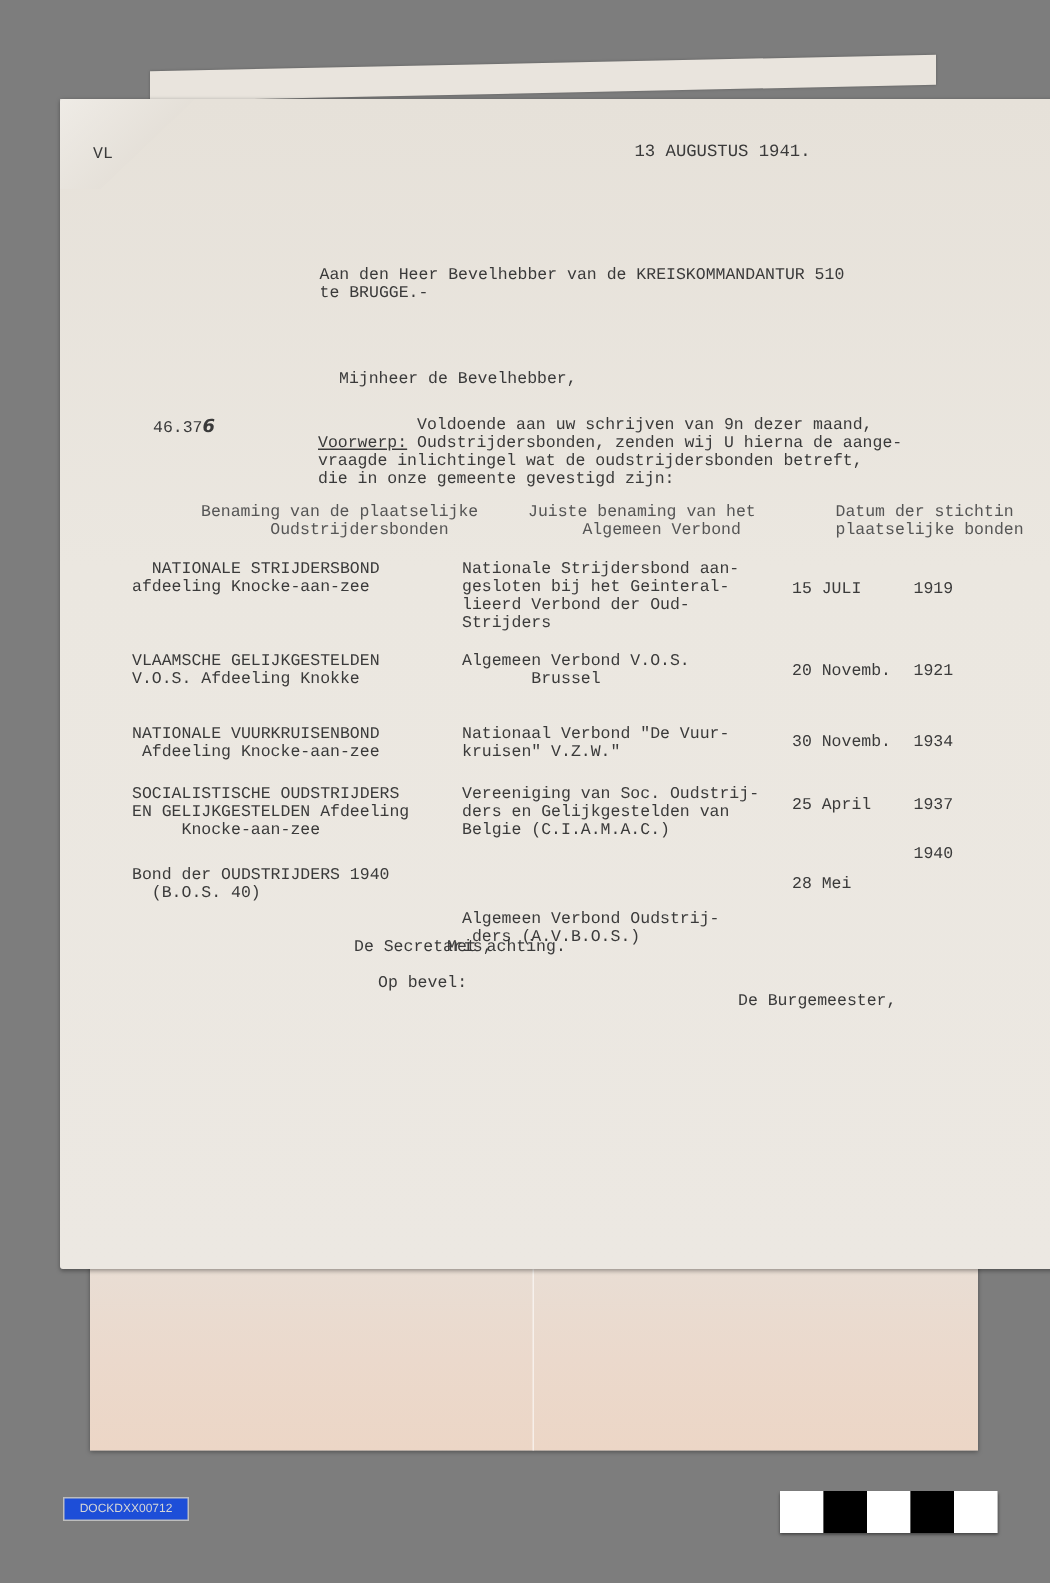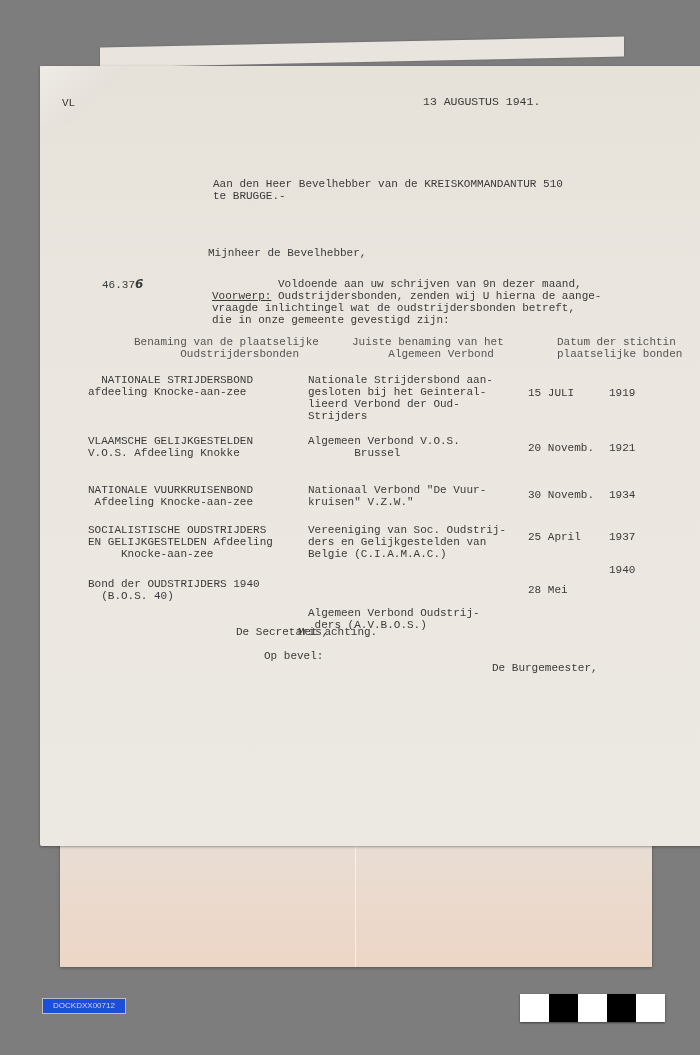--- a/index.html
+++ b/index.html
@@ -30,35 +30,35 @@
     .paper .tab {
       position: absolute; left: 0; top: 0; width: 90px; height: 60px;
       background: linear-gradient(135deg, #f1eee9 0%, #dcd6cd 100%);
       clip-path: polygon(0 0, 100% 0, 30% 100%, 0 100%);
       opacity: 0.8;
     }
     .t { position: absolute; font-size: 11px; line-height: 12px; white-space: pre; letter-spacing: 0px; }
     .vl { left: 22px; top: 31px; }
     .date { left: 383px; top: 30px; font-size: 11.5px; }
     .addr { left: 173px; top: 112px; }
-    .salut { left: 168px; top: 181px; }
+    .salut { left: 186px; top: 181px; }
     .refnum { left: 62px; top: 212px; }
     .refnum .hand { font-family: "DejaVu Sans", sans-serif; font-weight: bold; font-style: italic; font-size: 12px; }
     .body-text { left: 172px; top: 212px; }
     .underline { text-decoration: underline; }
     .th { top: 270px; color: #555; margin-left: 44px; }
     .th1 { left: 50px; text-align: center; }
     .th2 { left: 268px; text-align: center; }
     .th3 { left: 473px; }
     .row .c1 { left: 48px; }
     .row .c2 { left: 268px; }
     .row .c3 { left: 488px; }
     .row .c4 { left: 569px; }
     .closing { left: 258px; top: 560px; }
-    .opbevel { left: 224px; top: 584px; }
+    .opbevel { left: 212px; top: 584px; }
     .secretaris { left: 196px; top: 560px; }
     .burgemeester { left: 452px; top: 596px; }
     .archive-label {
       position: absolute; left: 42px; top: 998px; width: 82px; height: 14px;
       background: #1d4ed8; border: 1px solid #bdbdbd; color: #d6d6d6;
       font-family: "Liberation Sans", sans-serif; font-size: 8px; line-height: 14px; text-align: center;
     }
     .scale-bar { position: absolute; left: 520px; top: 994px; height: 28px; display: flex; box-shadow: 0 1px 2px rgba(0,0,0,0.5); }
     .scale-bar div { width: 29px; height: 28px; }
   </style>

